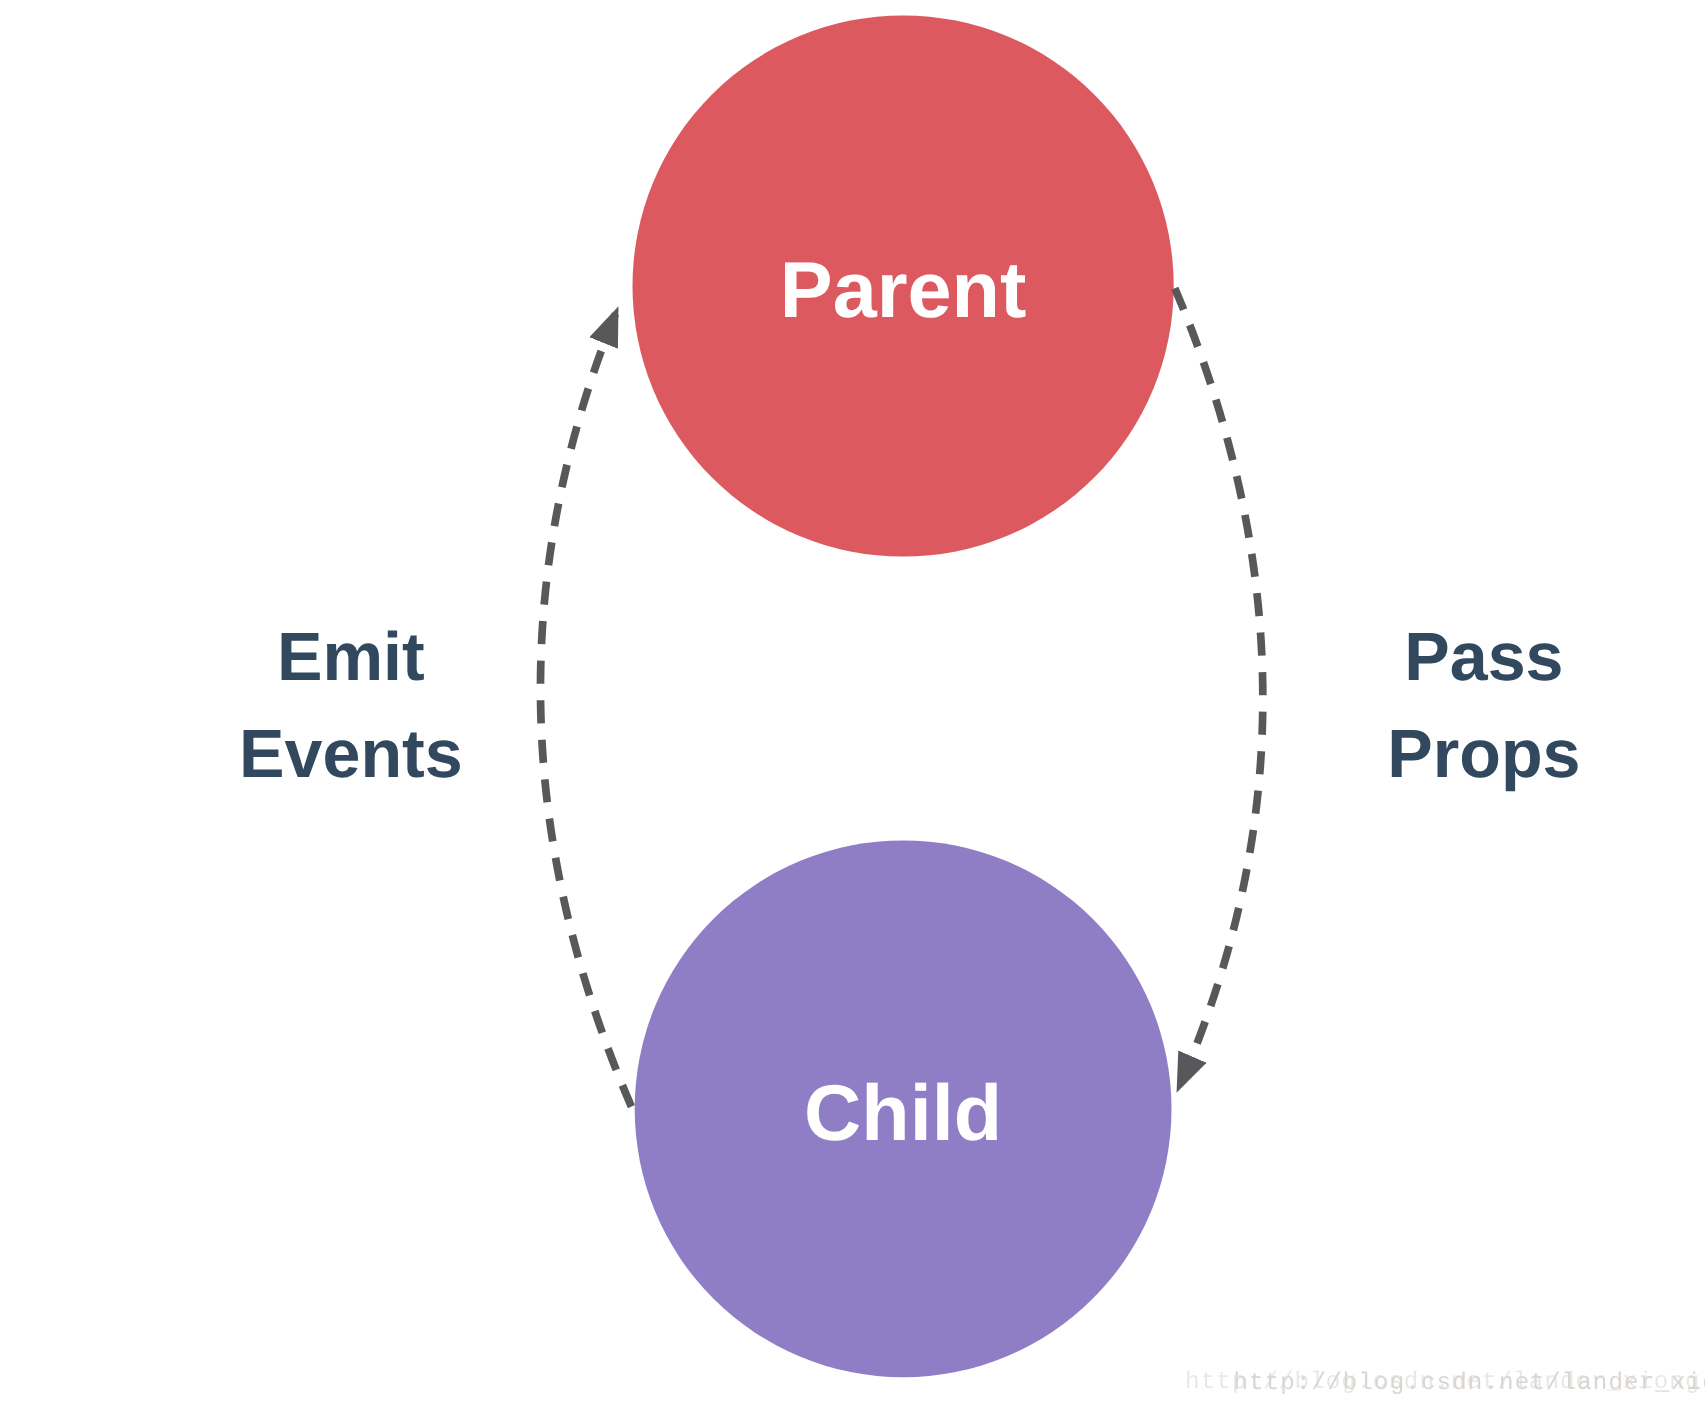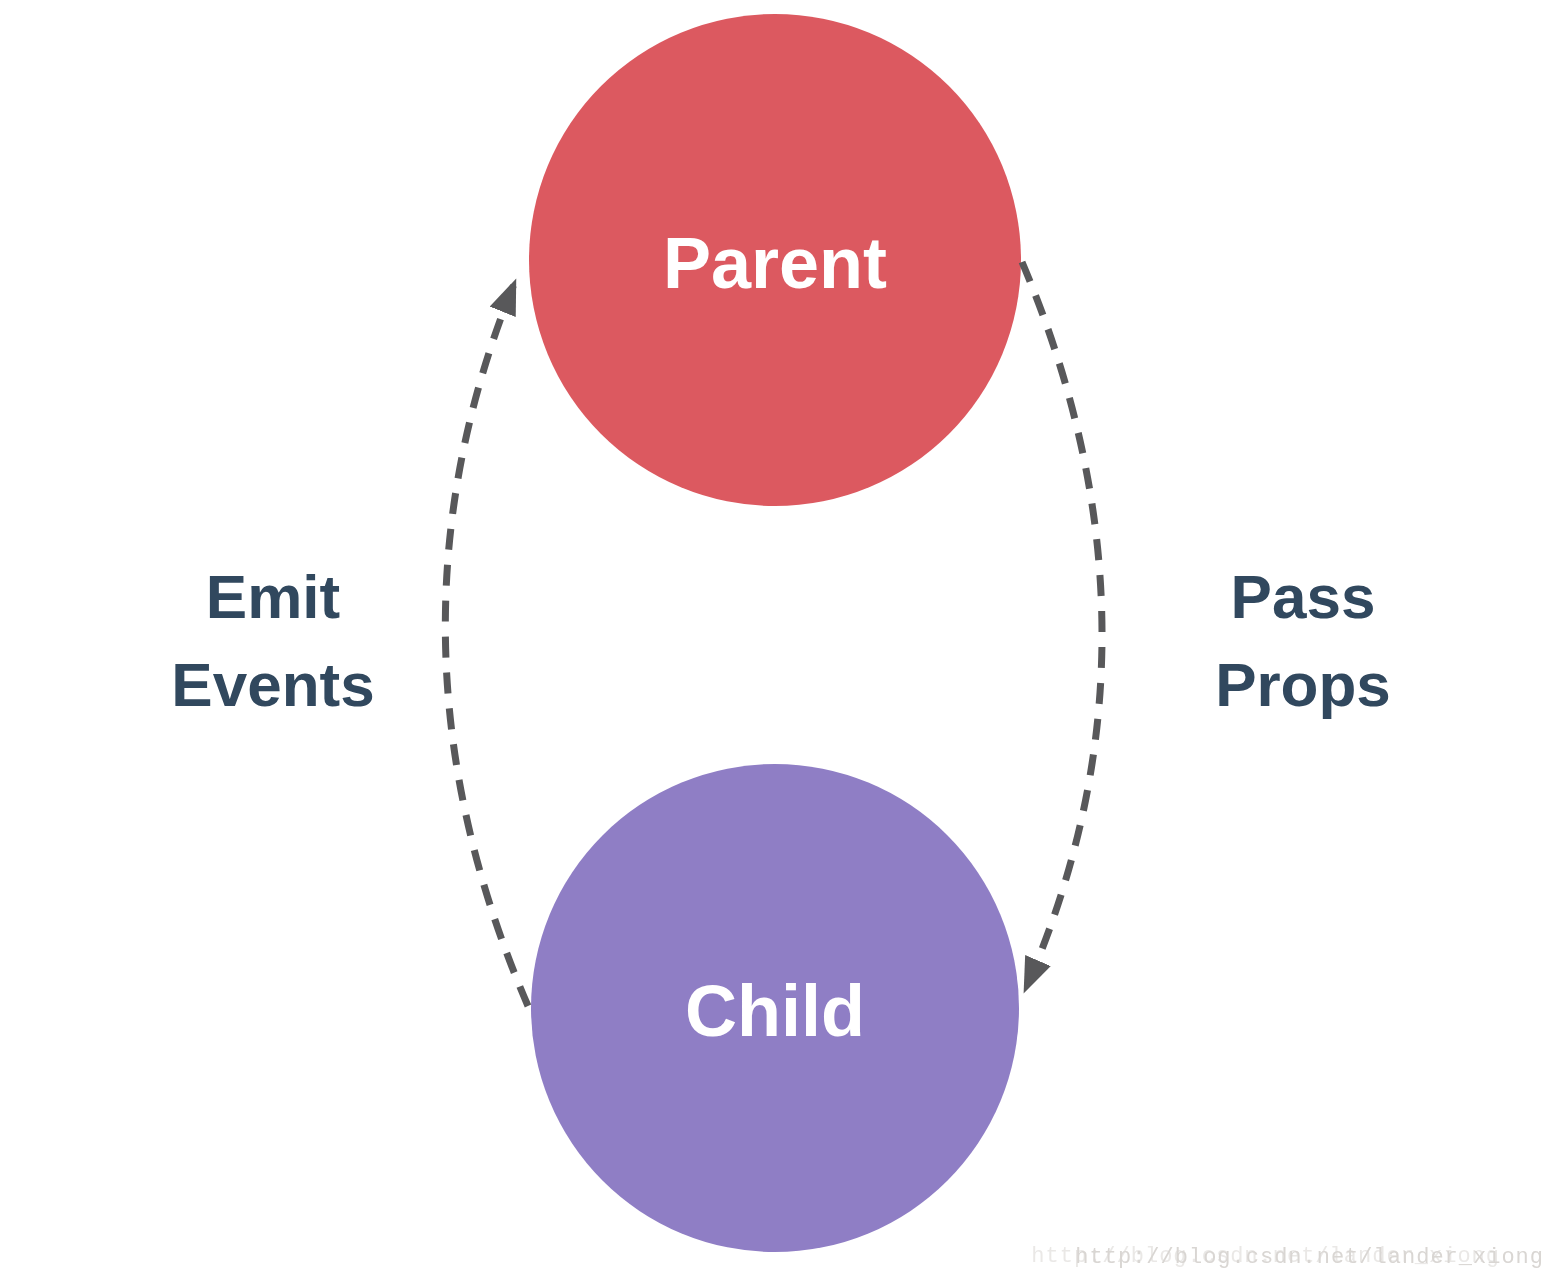--- a/index.html
+++ b/index.html
@@ -7,20 +7,21 @@
     padding: 0;
     width: 1550px;
     height: 1274px;
     background: #FFFFFF;
     overflow: hidden;
   }
   .stage {
     position: relative;
     width: 1240px;
     height: 1274px;
+    padding-left: 46px;
   }
   svg { display: block; }
   .node-label {
     font-family: "Liberation Sans", "DejaVu Sans", sans-serif;
     font-weight: 700;
     font-size: 72px;
     text-anchor: middle;
   }
   .edge-label {
     font-family: "Liberation Sans", "DejaVu Sans", sans-serif;

